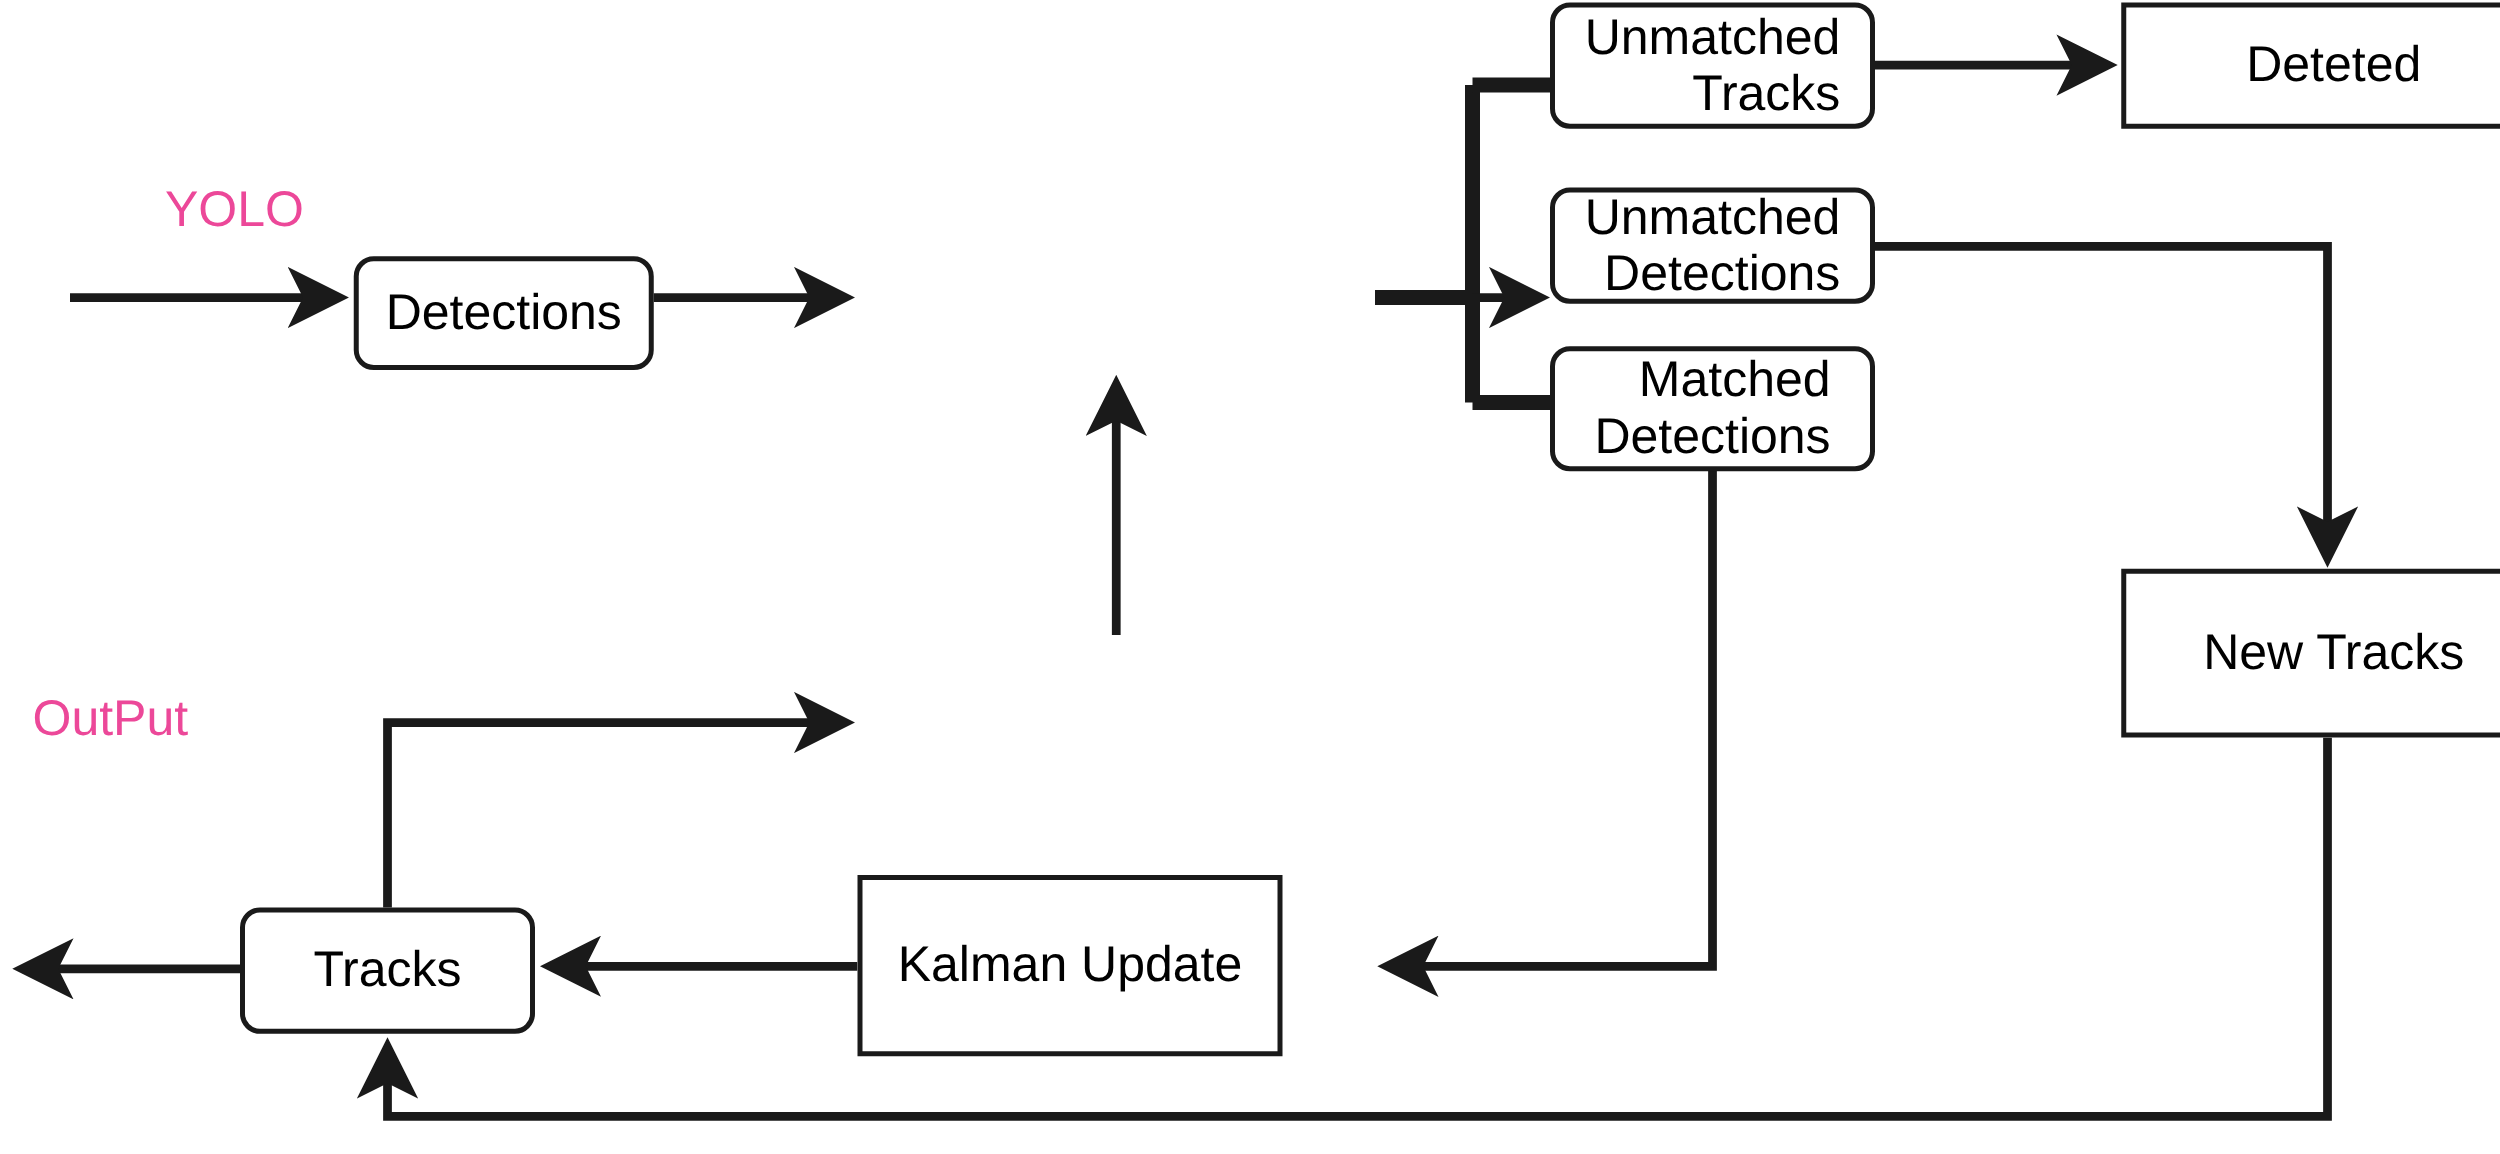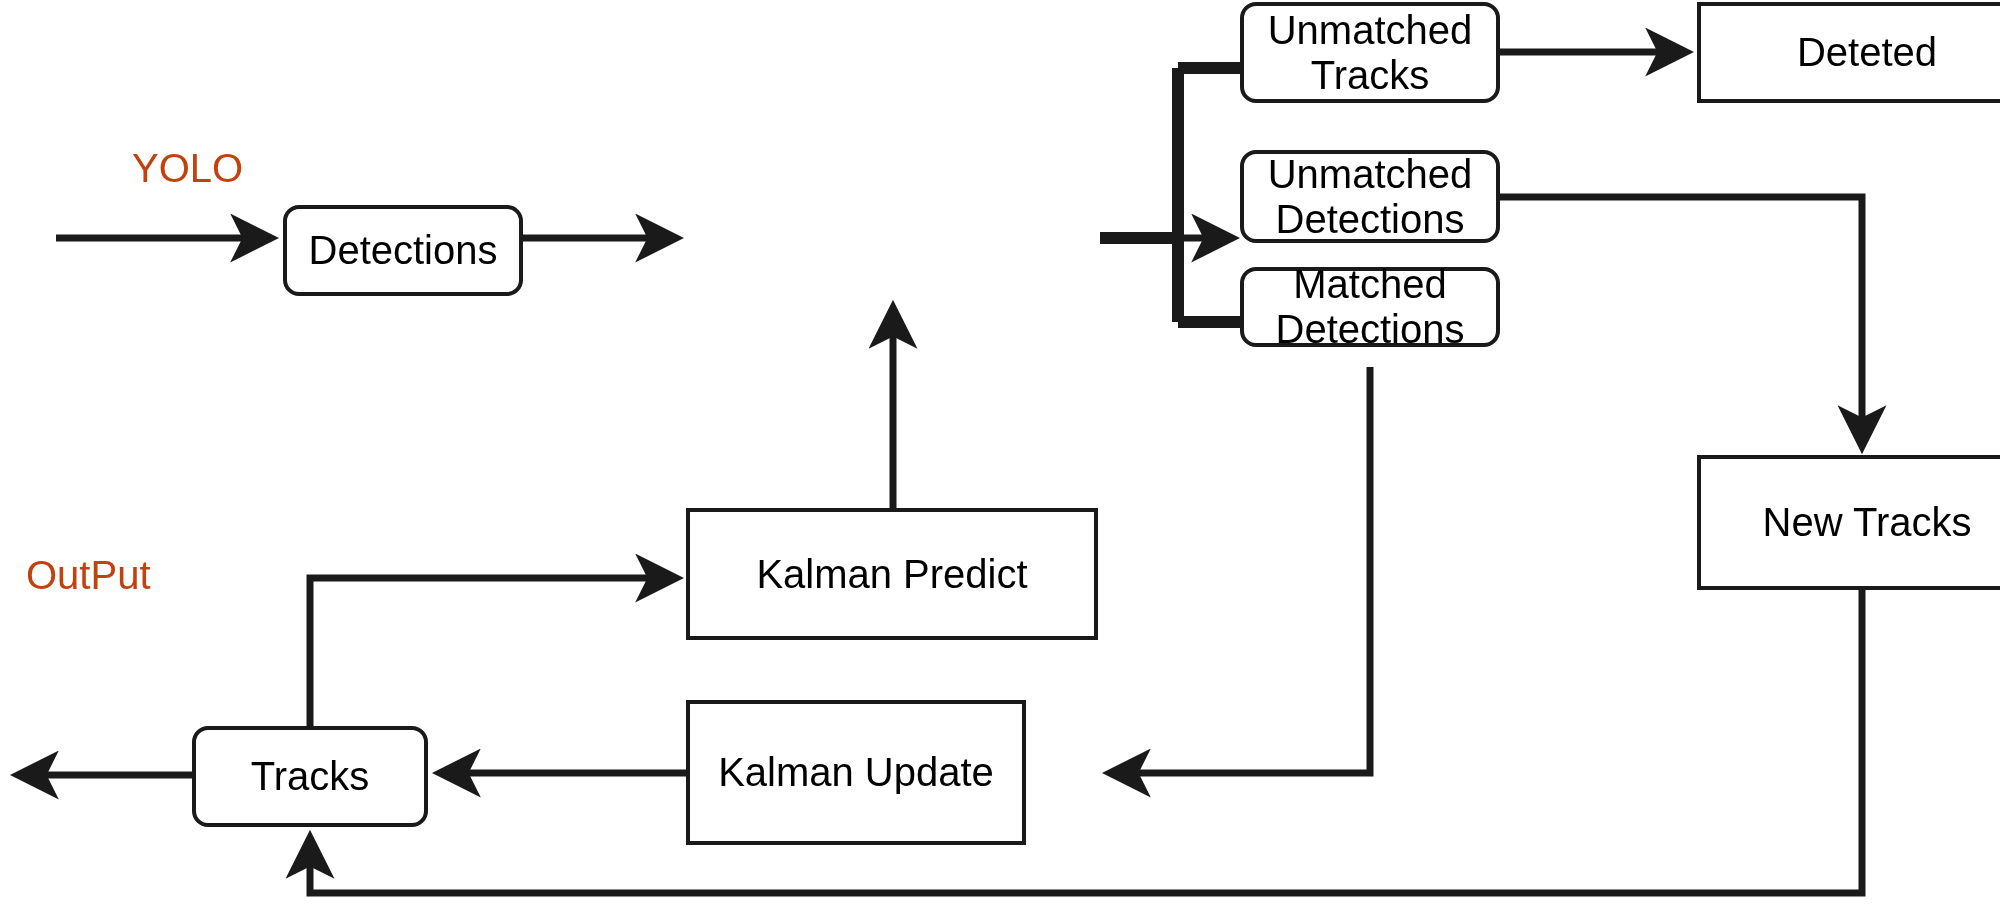--- a/index.html
+++ b/index.html
@@ -32,25 +32,25 @@
     align-items: center;
     justify-content: center;
     text-align: center;
     color: #000000;
     font-family: "Liberation Sans", sans-serif;
     font-size: 40px;
     line-height: 1.12;
     white-space: pre-line;
     z-index: 5;
   }
-  .node.rounded { border-radius: 16px; }
+  .node.rounded { border-radius: 16px; text-align: right; }
   .node.sharp   { border-radius: 0; }
   .edge-label {
     position: absolute;
-    color: #c2410c;
+    color: #ec4899;
     font-family: "Liberation Sans", sans-serif;
     font-size: 40px;
     line-height: 1;
     white-space: nowrap;
     z-index: 6;
   }
 </style>
 </head>
 <body>
 
@@ -105,26 +105,25 @@
 
 
   <div class="node rounded" style="left:1240px; top:2px; width:260px; height:101px;">Unmatched
 Tracks</div>
 
   <div class="node sharp" style="left:1697px; top:2px; width:340px; height:101px;">Deteted</div>
 
   <div class="node rounded" style="left:1240px; top:150px; width:260px; height:93px;">Unmatched
 Detections</div>
 
-  <div class="node rounded" style="left:1240px; top:267px; width:260px; height:80px;">Matched
+  <div class="node rounded" style="left:1240px; top:277px; width:260px; height:100px;">Matched
 Detections</div>
 
   <div class="node sharp" style="left:1697px; top:455px; width:340px; height:135px;">New Tracks</div>
 
-  <div class="node sharp" style="left:686px; top:508px; width:412px; height:132px;">Kalman Predict</div>
 
   <div class="node sharp" style="left:686px; top:700px; width:340px; height:145px;">Kalman Update</div>
 
   <div class="node rounded" style="left:192px; top:726px; width:236px; height:101px;">Tracks</div>
 
   <div class="edge-label" style="left:132px; top:148px;">YOLO</div>
 
   <div class="edge-label" style="left:26px; top:555px;">OutPut</div>
 
 </div>

